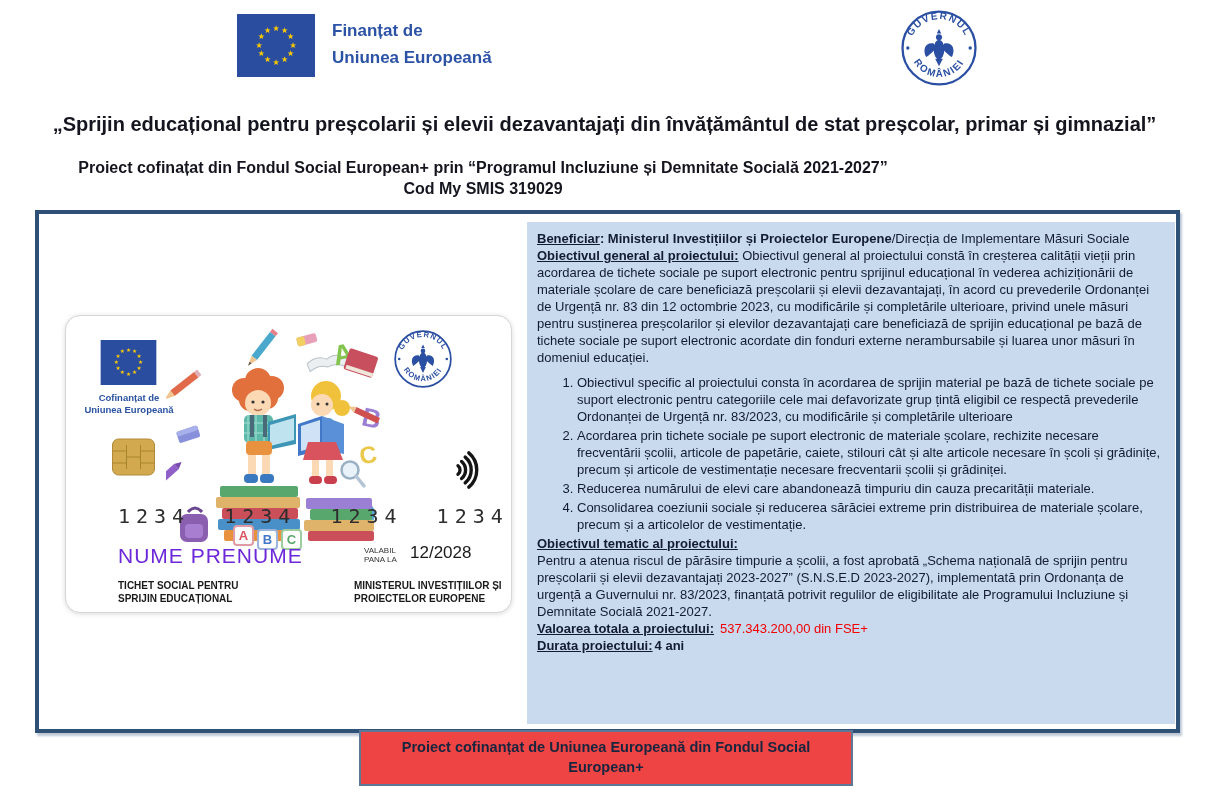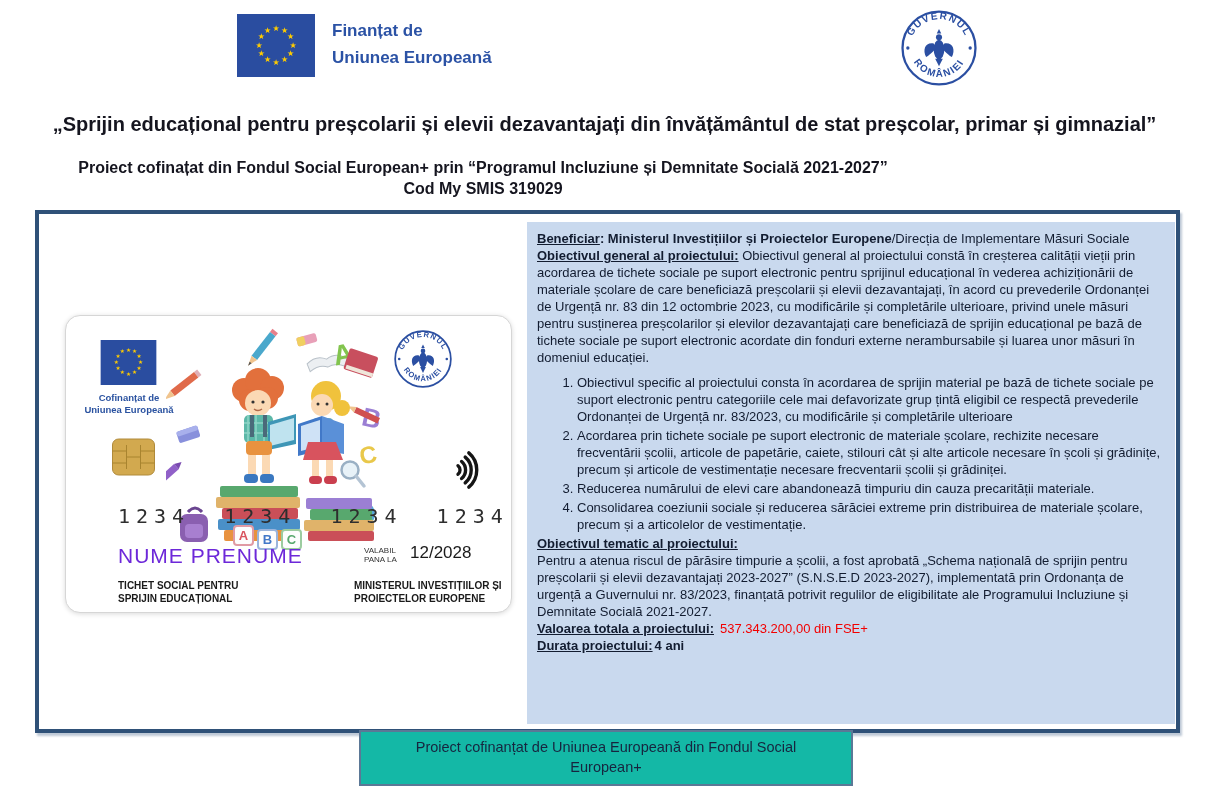--- a/index.html
+++ b/index.html
@@ -44,21 +44,21 @@
   .b{font-weight:bold;}
   .p-beneficiar{margin-bottom:11px;}
   .panel ol{margin:8px 0 2px 0;padding-left:40px;}
   .panel ol li{margin-bottom:2px;}
   .p-valoare{margin-top:14px;}
   .p-durata{margin-top:15px;}
   .red{color:#f20000;margin-left:6px;}
   .val-space{margin-left:2px;}
 
   
-  .footer-bar{position:absolute;left:359px;top:730px;width:494px;box-sizing:border-box;background:#14b8a6;border:2px solid #5b7896;padding:5px 24px 7px 24px;text-align:center;font-weight:normal;font-size:14.5px;line-height:20px;color:#17253f;}
+  .footer-bar{position:absolute;left:359px;top:730px;width:494px;box-sizing:border-box;background:#ef4444;border:2px solid #5b7896;padding:5px 24px 7px 24px;text-align:center;font-weight:bold;font-size:14.5px;line-height:20px;color:#17253f;}
 </style>
 </head>
 <body>
 
 <div class="hdr-eu">
   <svg class="eu-flag-big" viewBox="0 0 78 63">
     <rect x="0" y="0" width="78" height="63" fill="#2a4da0"></rect>
     <g font-size="8" text-anchor="middle" dominant-baseline="middle">
       <text class="star" x="39" y="14">★</text>
         <text class="star" x="47.5" y="16.3">★</text>

